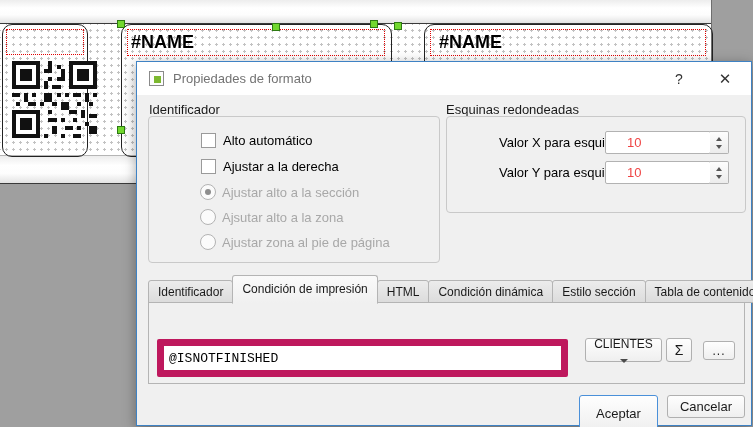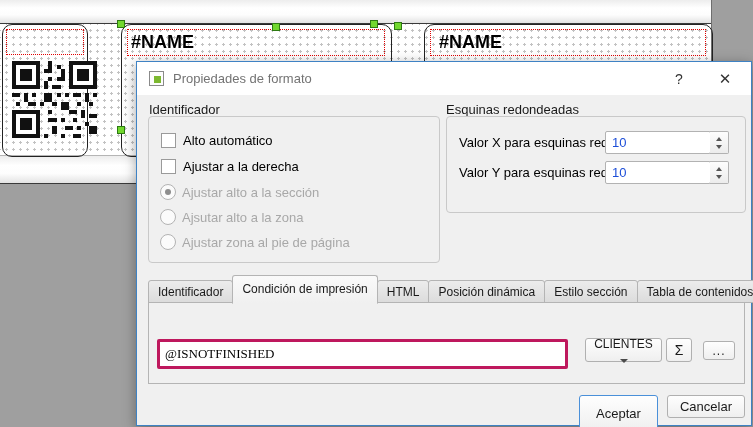--- a/index.html
+++ b/index.html
@@ -35,49 +35,49 @@
   .win-icon i{position:absolute;right:2px;bottom:2px;width:7px;height:7px;background:#7cb82f;}
   .win-title{position:absolute;left:36px;top:0;line-height:33px;font-size:13px;color:#737373;}
   .win-btn{position:absolute;top:0;height:33px;display:flex;align-items:center;justify-content:center;
     font-size:14px;color:#333;cursor:default;}
   .win-help{right:56px;width:32px;}
   .win-close{right:8px;width:36px;font-size:15px;}
 
   .group-title{position:absolute;font-size:13px;color:#1a1a1a;}
   .group-frame{position:absolute;border:1px solid #c9c9c9;border-radius:4px;}
 
-  .ctl-row{position:absolute;display:flex;align-items:center;font-size:13px;color:#000;}
+  .ctl-row{position:absolute;display:flex;align-items:center;font-size:13px;color:#000;margin-left:40px;}
   .checkbox{width:13px;height:13px;background:#fff;border:1px solid #9a9a9a;margin-right:7px;flex:0 0 auto;}
   .radio{width:14px;height:14px;border:1px solid #b3b3b3;border-radius:50%;background:#fbfbfb;
     margin-right:6px;flex:0 0 auto;position:relative;}
   .radio.sel::after{content:"";position:absolute;left:4px;top:4px;width:6px;height:6px;border-radius:50%;background:#8d8d8d;}
   .disabled-text{color:#a8a8a8;}
 
   .spin-input{position:absolute;height:23px;background:#fff;border:1px solid #b2b2b2;border-radius:2px;
-    box-sizing:border-box;font-size:13px;padding:0 6px;color:#1d4ed8;}
+    box-sizing:border-box;font-size:13px;padding:0 21px;color:#ef4444;}
   input.spin-input{outline:none;}
   .spin-arrows{position:absolute;width:19px;height:23px;border:1px solid #b2b2b2;border-left:none;
     border-radius:0 2px 2px 0;background:linear-gradient(#fdfdfd,#ececec);box-sizing:border-box;
     display:flex;flex-direction:column;align-items:center;justify-content:center;gap:4px;}
   .tri-up{width:0;height:0;border-left:3.5px solid transparent;border-right:3.5px solid transparent;border-bottom:4px solid #555;}
   .tri-down{width:0;height:0;border-left:3.5px solid transparent;border-right:3.5px solid transparent;border-top:4px solid #555;}
 
   .tabs{position:absolute;left:11px;top:212px;height:29px;display:flex;align-items:flex-end;z-index:3;}
   .tab{height:23px;line-height:23px;padding:0 9px;font-size:12px;color:#1a1a1a;
     background:linear-gradient(#ececec,#dcdcdc);border:1px solid #b4b4b4;border-radius:3px 3px 0 0;
     margin-right:-1px;white-space:nowrap;box-sizing:border-box;}
   .tab.active{height:29px;line-height:27px;background:linear-gradient(#fafafa,#f0f0f0);
     border-bottom:1px solid #f0f0f0;margin-bottom:-1px;z-index:4;position:relative;}
   .tabpane{position:absolute;left:11px;top:240px;width:597px;height:82px;border:1px solid #b4b4b4;
     background:#f0f0f0;box-sizing:border-box;z-index:2;}
 
   .pane-label{position:absolute;left:17px;top:249px;font-size:13px;color:#000;z-index:3;}
   .formula-input{position:absolute;left:20px;top:277px;width:411px;height:23px;background:#fff;
-    border:3px solid #be185d;border-radius:2px;box-sizing:border-box;font-size:13px;padding:12px 5px;
-    color:#000;z-index:3;font-family:Liberation Serif, serif;outline:none;}
+    border:7px solid #be185d;border-radius:2px;box-sizing:border-box;font-size:13px;padding:12px 5px;
+    color:#000;z-index:3;font-family:Liberation Mono, monospace;outline:none;}
 
   .btn{position:absolute;background:linear-gradient(#fefefe,#efefef);border:1px solid #b0b0b0;border-radius:3px;
     box-sizing:border-box;display:flex;align-items:center;justify-content:center;font-size:13px;color:#1a1a1a;z-index:3;cursor:default;}
   .btn-ds{left:448px;top:276px;width:77px;height:24px;gap:8px;font-size:12px;flex-direction:column;}
   .dd-arrow{width:0;height:0;border-left:4px solid transparent;border-right:4px solid transparent;border-top:4px solid #4a4a4a;}
   .btn-sigma{left:529px;top:276px;width:26px;height:24px;font-size:14px;}
   .btn-more{left:566px;top:279px;width:32px;height:19px;font-size:12px;letter-spacing:1px;}
   .btn-ok{left:442px;top:333px;width:79px;height:36px;border:1px solid #4a90d9;}
   .btn-cancel{left:530px;top:333px;width:78px;height:23px;}
 </style>
@@ -220,21 +220,21 @@
     <input class="spin-input" style="left: 468px; top: 99px; width: 106px;" value="10">
     <div class="spin-arrows" style="left:573px;top:99px;">
       <span class="tri-up"></span>
       <span class="tri-down"></span>
     </div>
 
     <div class="tabs">
       <div class="tab">Identificador</div>
       <div class="tab active">Condición de impresión</div>
       <div class="tab">HTML</div>
-      <div class="tab">Posición dinámica</div>
+      <div class="tab">Condición dinámica</div>
       <div class="tab">Estilo sección</div>
       <div class="tab">Tabla de contenidos</div>
     </div>
     <div class="tabpane"></div>
 
     <input class="formula-input" value="@ISNOTFINISHED" style="">
 
     <div class="btn btn-ds">
       <span>CLIENTES</span>
       <span class="dd-arrow"></span>

